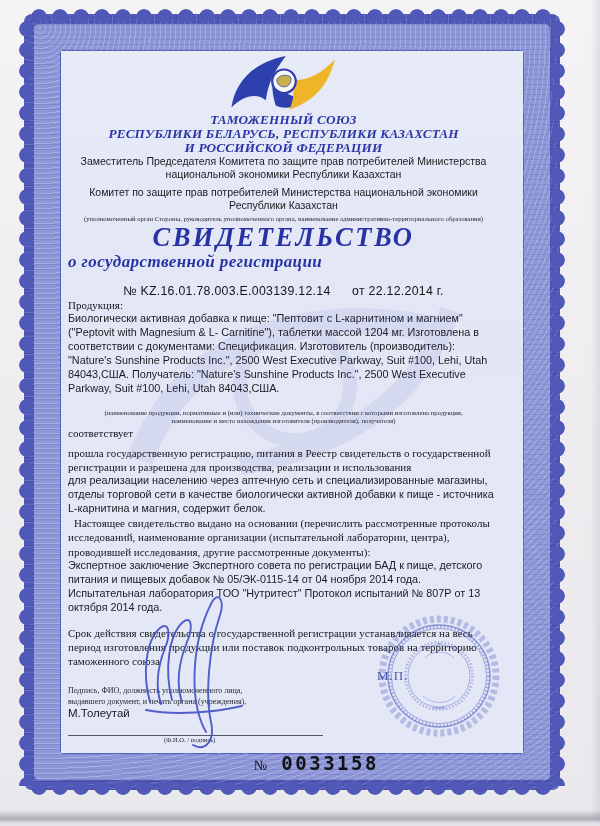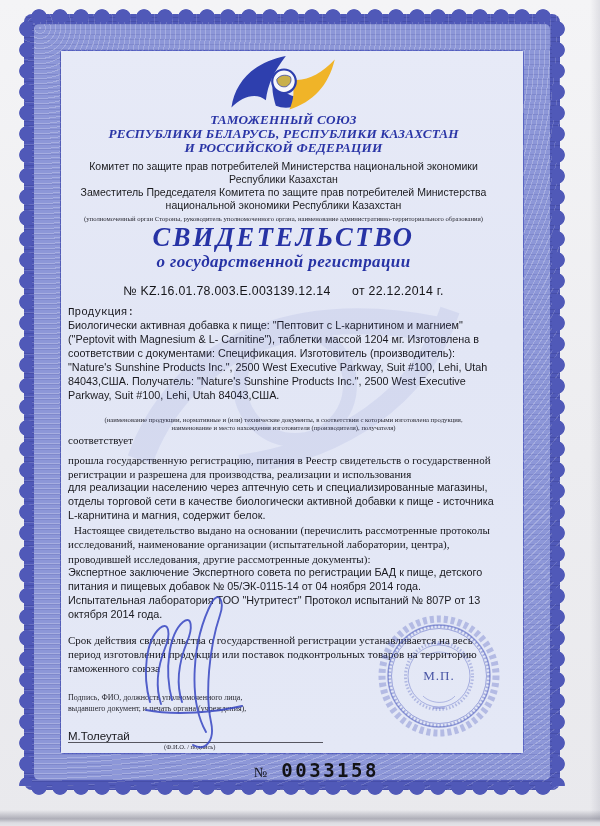--- a/index.html
+++ b/index.html
@@ -49,46 +49,46 @@
   .logo-wrap{margin:2px auto 0;width:132px;height:58px;}
   .union-line{font-family:"Liberation Serif",serif;font-style:italic;font-weight:bold;
     color:#2a35a6;font-size:13.2px;line-height:1.06;text-align:center;letter-spacing:.2px;}
   .authority{margin-top:5px;font-size:10.5px;line-height:1.24;text-align:center;color:#1b1b1e;}
   .small-cap{font-family:"Liberation Serif",serif;font-size:6.7px;line-height:1.25;
     color:#2a2a33;text-align:center;}
   .cap1{margin-top:3px;}
   .title-main{margin-top:1px;font-family:"Liberation Serif",serif;font-style:italic;font-weight:bold;
     font-size:26.5px;letter-spacing:2.5px;color:#2733a5;text-align:center;line-height:1.05;}
   .title-sub{font-family:"Liberation Serif",serif;font-style:italic;font-weight:bold;
-    font-size:17px;color:#2733a5;text-align:center;line-height:1.15;letter-spacing:.4px;}
+    font-size:17px;color:#2733a5;line-height:1.15;letter-spacing:.4px;}
   .reg-line{margin-top:12px;text-align:center;font-size:12.3px;color:#141418;letter-spacing:.3px;}
   .reg-line .gap{display:inline-block;width:14px;}
   .serif-par{font-family:"Liberation Serif",serif;font-size:11px;line-height:1.3;color:#16161c;}
   .sans-par{font-size:10.8px;line-height:1.29;color:#1b1b20;}
-  .prod-label{margin-top:7px;font-family:Liberation Mono, monospace;}
+  .prod-label{}
   .cap2{margin-top:13px;padding:0 24px;}
   .sootv{margin-top:1px;font-family:Liberation Serif, serif;}
   .reg2{margin-top:5px;}
   .basis{text-indent:6px;}
   .validity{margin-top:11px;}
   .sig-caption{margin-top:18px;font-family:"Liberation Serif",serif;font-size:8px;
     line-height:1.3;color:#26262e;width:270px;}
   .name-row{position:relative;margin-top:9px;height:22px;width:320px;}
-  .sig-name{position:absolute;left:0;bottom:3px;font-size:11.5px;color:#17171c;}
+  .sig-name{position:absolute;left:0;bottom:19px;font-size:11.5px;color:#17171c;}
   .sig-line{position:absolute;left:0;bottom:2px;width:255px;border-bottom:1px solid #55555f;}
   .sig-line-cap{position:absolute;left:96px;top:20px;font-family:"Liberation Serif",serif;
     font-size:6.5px;color:#2a2a33;}
   .serial-row{margin-top:14px;margin-left:186px;display:flex;align-items:baseline;}
   .serial-label{font-family:"Liberation Serif",serif;font-size:14px;color:#16161c;margin-right:14px;}
   .serial-num{font-family:"DejaVu Sans Mono",monospace;font-size:19px;font-weight:bold;
     letter-spacing:2.5px;color:#131316;}
 
   .watermark{position:absolute;left:120px;top:290px;opacity:.08;pointer-events:none;}
   .stamp{position:absolute;left:377px;top:612px;width:124px;height:128px;pointer-events:none;}
-  .stamp-label{position:absolute;left:0;right:0;top:56px;text-align:center;
+  .stamp-label{position:absolute;left:0;right:0;top:56px;
     font-family:"Liberation Serif",serif;font-size:13px;color:#2c3a96;opacity:.85;letter-spacing:1px;}
   .signature-svg{position:absolute;left:116px;top:582px;pointer-events:none;}
 </style>
 </head>
 <body>
 
 <div class="frame">
   <div class="sc sc-top"></div>
   <div class="sc sc-bottom"></div>
   <div class="sc sc-left"></div>
@@ -106,22 +106,22 @@
           <path d="M126 5 C119 34 102 52 76 60 C81 49 82 38 78 27 C94 30 111 21 126 5 Z" fill="#f0b428"></path>
           <circle cx="70" cy="29" r="13" fill="#f7f7fa" stroke="#2e3fae" stroke-width="2.4"></circle>
           <path d="M62 27 C65 22 72 21 77 24 C79 28 77 33 72 35 C66 36 62 32 62 27 Z" fill="#c9b04a" stroke="#2e3fae" stroke-width="0.8"></path>
         </svg>
       </div>
 
       <div class="union-line">ТАМОЖЕННЫЙ СОЮЗ</div>
       <div class="union-line">РЕСПУБЛИКИ БЕЛАРУСЬ, РЕСПУБЛИКИ КАЗАХСТАН</div>
       <div class="union-line">И РОССИЙСКОЙ ФЕДЕРАЦИИ</div>
 
+      <div class="authority" style="margin-top:0;">Заместитель Председателя Комитета по защите прав потребителей Министерства национальной экономики Республики Казахстан</div>
       <div class="authority">Комитет по защите прав потребителей Министерства национальной экономики Республики Казахстан</div>
-      <div class="authority" style="margin-top:0;">Заместитель Председателя Комитета по защите прав потребителей Министерства национальной экономики Республики Казахстан</div>
 
       <div class="small-cap cap1">(уполномоченный орган Стороны, руководитель уполномоченного органа, наименование административно-территориального образования)</div>
 
       <div class="title-main">СВИДЕТЕЛЬСТВО</div>
       <div class="title-sub">о государственной регистрации</div>
 
       <div class="reg-line">
         <span>№</span>
         <span>KZ.16.01.78.003.E.003139.12.14</span>
         <span class="gap"></span>

